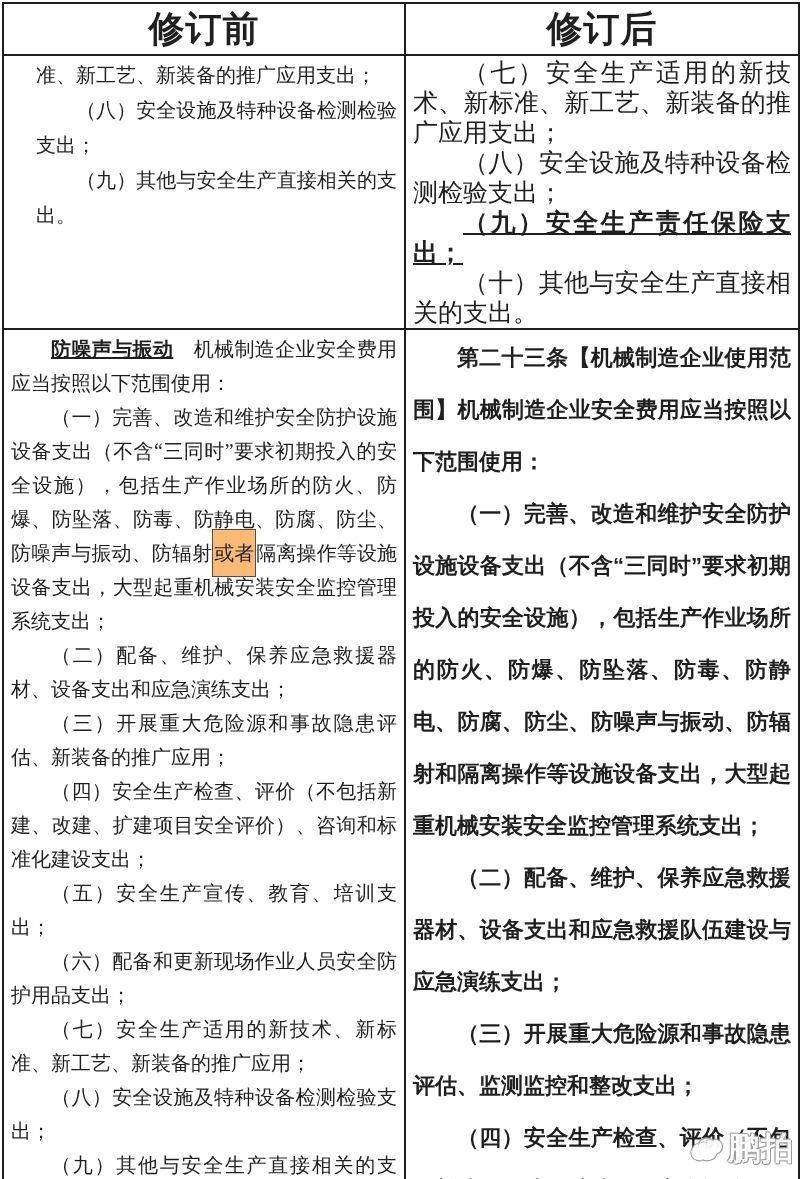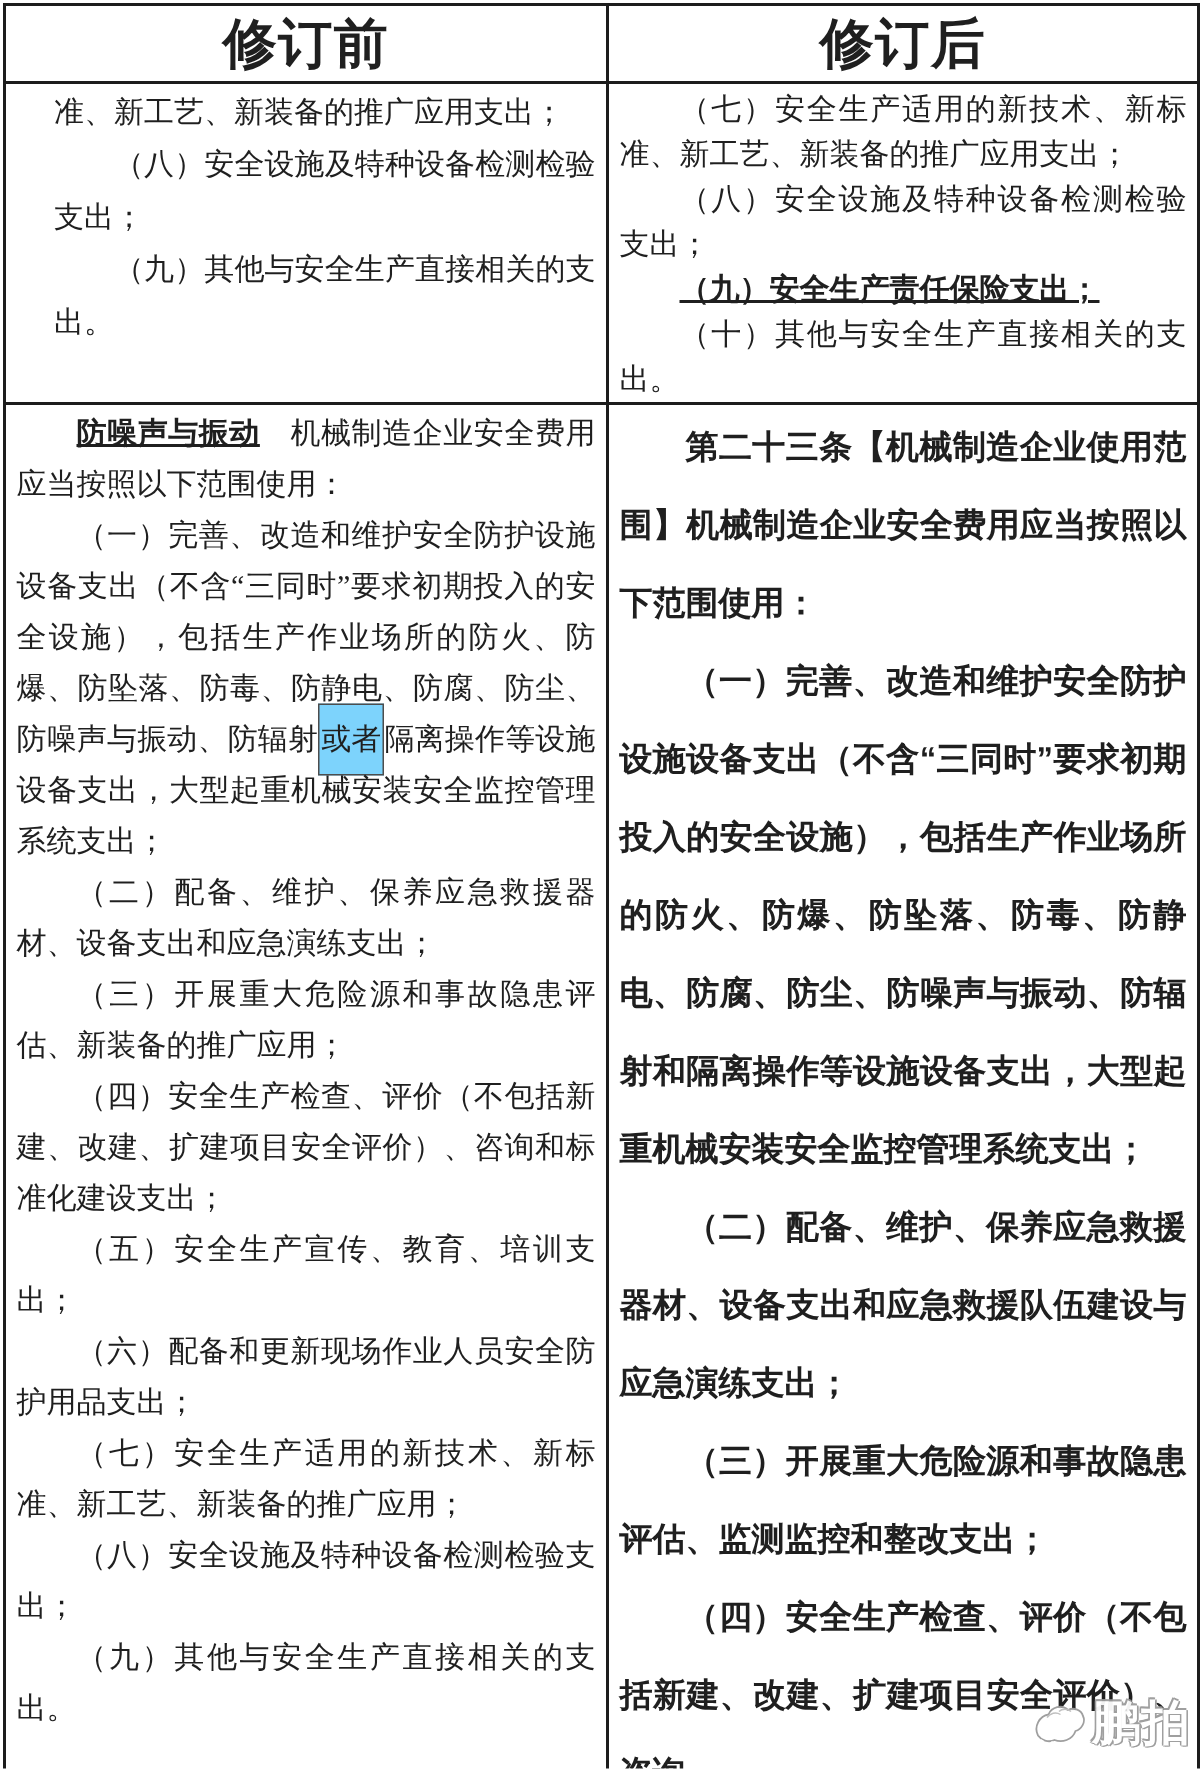--- a/index.html
+++ b/index.html
@@ -15,26 +15,26 @@
   th{height:52px;vertical-align:middle;text-align:center;
      font-family:"Liberation Sans","DejaVu Sans",sans-serif;
      font-weight:700;font-size:36px;letter-spacing:1px;padding:0;}
   tr.r1 td{height:212px;}
   .cell{text-align:justify;word-break:break-all;}
   .cell p{margin:0;}
   .indent{text-indent:2em;}
   
   .serif-normal{font-size:20px;line-height:34px;}
   .serif-row1{font-size:20px;line-height:35px;padding-left:32px;}
-  .serif-tight{font-size:20px;line-height:30px;}
+  .serif-tight{font-size:25px;line-height:30px;}
   
   .hei-large{font-family:"Liberation Sans","DejaVu Sans",sans-serif;
              font-weight:700;font-size:22px;line-height:52px;}
   .bold{font-weight:700;text-decoration:underline;}
-  .boxed{background:#7dd3fc;border:1px solid #4d4d4d;padding:12px 1px;}
+  .boxed{background:#fdba74;border:1px solid #4d4d4d;padding:12px 1px;}
   .watermark{position:absolute;right:6px;bottom:8px;display:flex;align-items:center;
              gap:2px;color:#ffffff;opacity:.95;pointer-events:none;
              font-family:"Liberation Sans","DejaVu Sans",sans-serif;}
   .watermark .wm-text{font-size:32px;font-weight:700;letter-spacing:1px;
      text-shadow:-1px 0 0 #9a9a9a,1px 0 0 #9a9a9a,0 -1px 0 #9a9a9a,0 1px 0 #9a9a9a,
                   1px 1px 0 #9a9a9a,-1px -1px 0 #9a9a9a;}
   svg.wm-icon{display:block;}
 </style>
 </head>
 <body>

